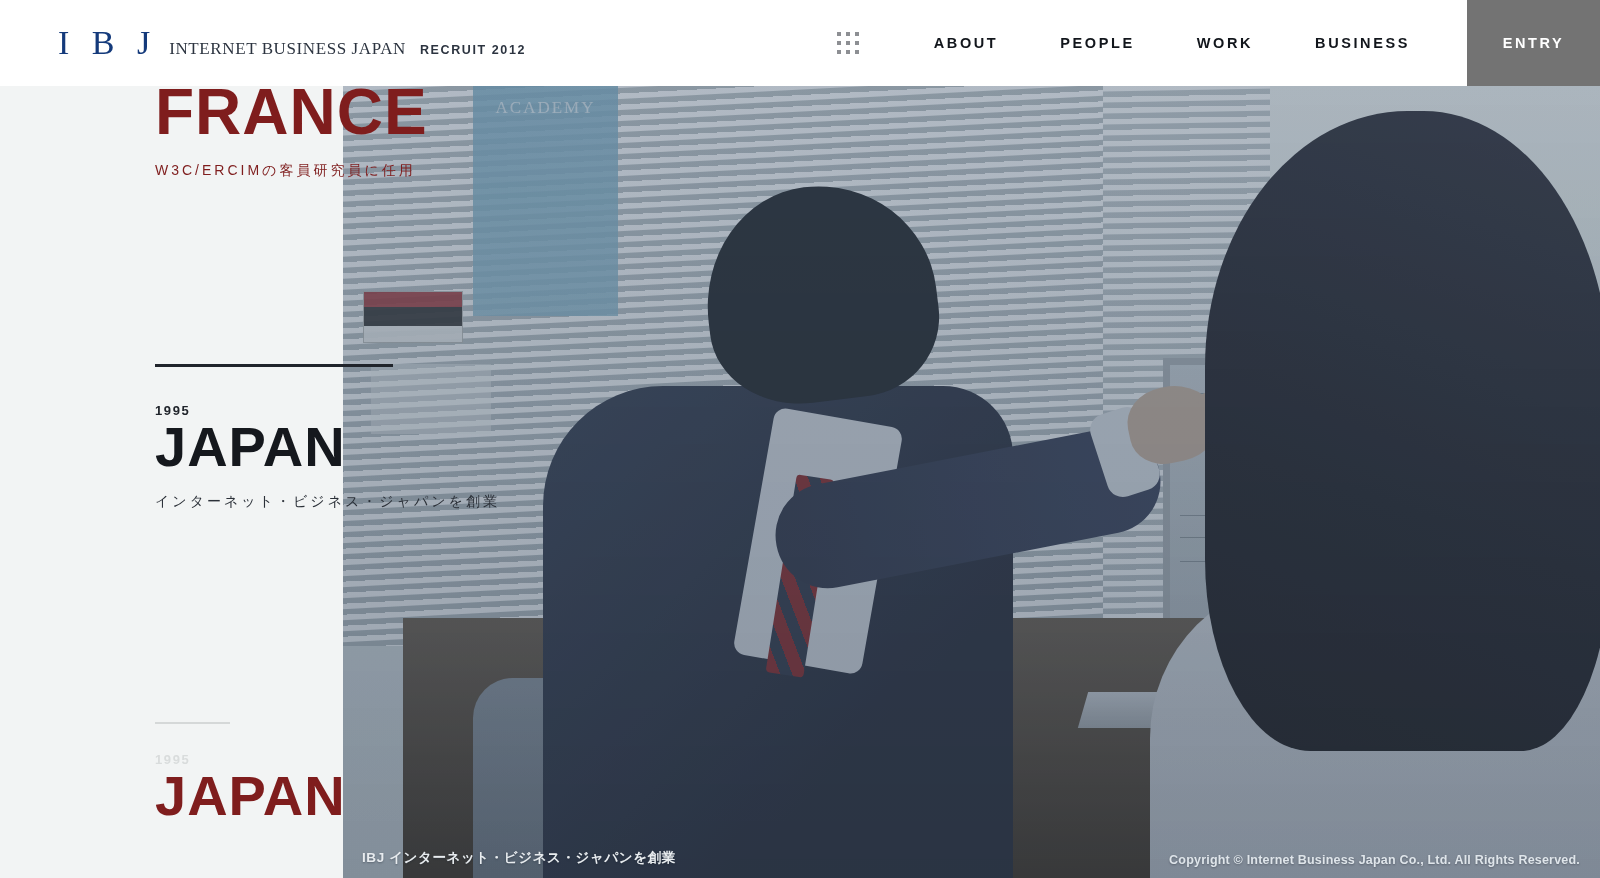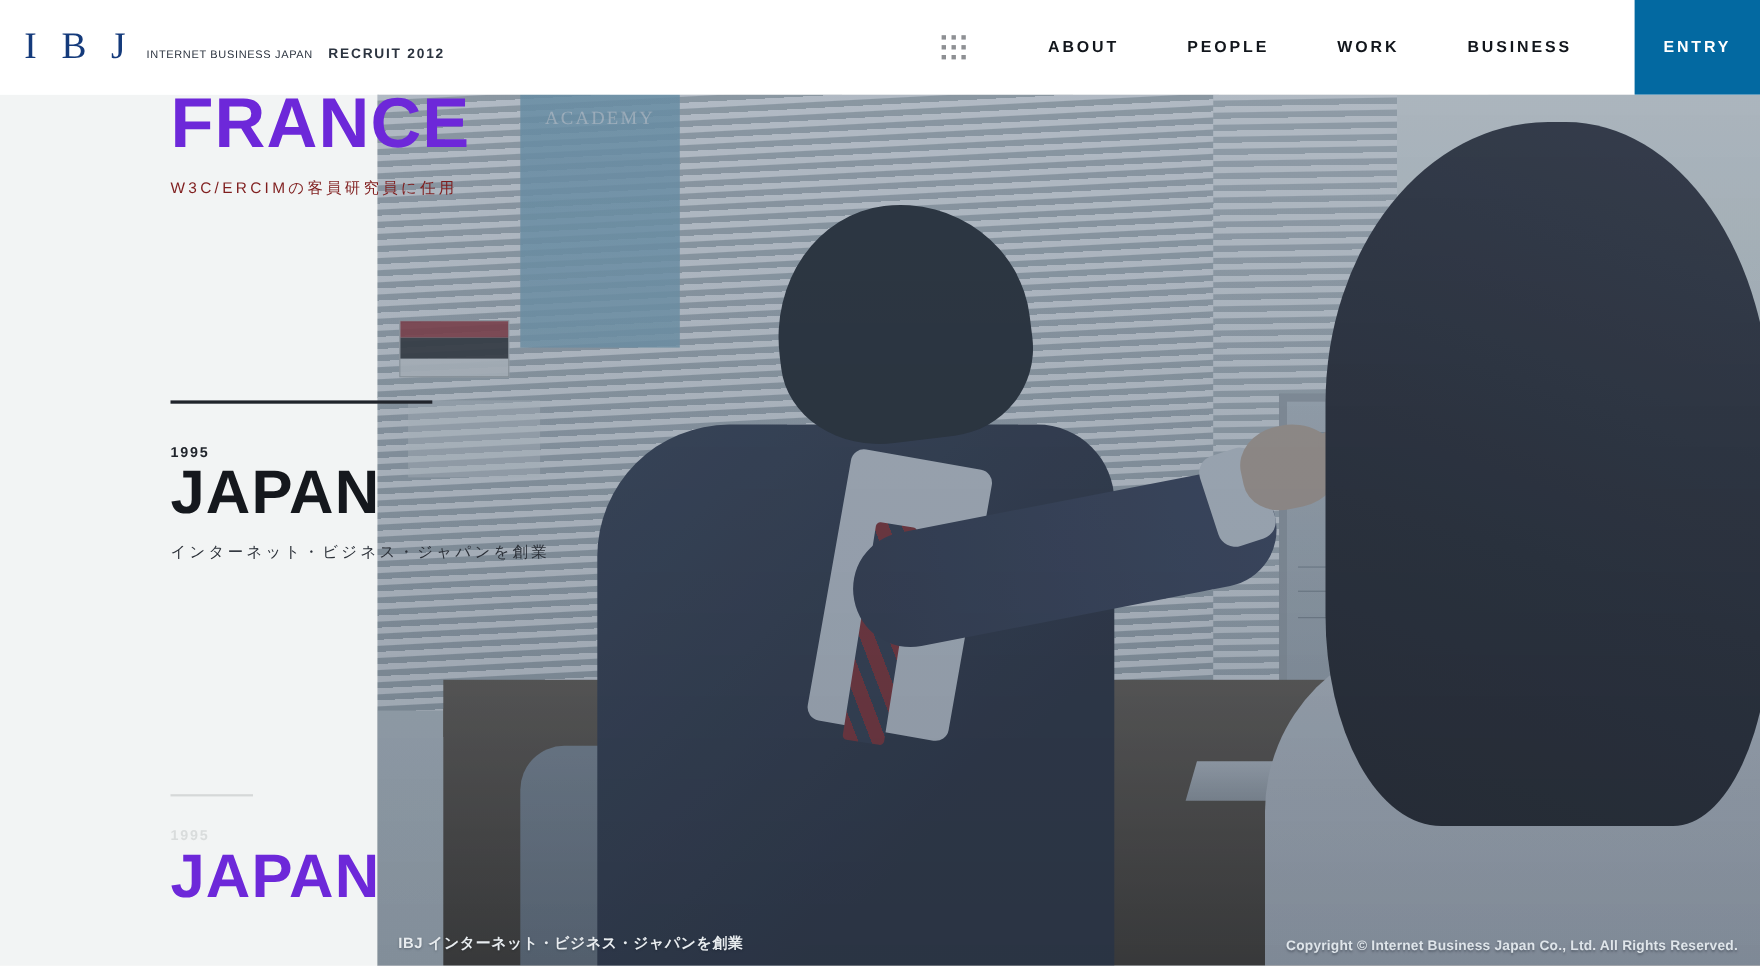--- a/index.html
+++ b/index.html
@@ -13,35 +13,36 @@
   
   .stage { position:relative; width:1600px; height:878px; }
 
   
   .navbar {
     position:absolute; top:0; left:0;
     width:1600px; height:86px;
     background:#ffffff;
     display:flex; align-items:center;
     z-index:40;
+    padding-left:36px;
   }
   .brand {
     display:flex; align-items:baseline;
     margin-left:22px;
   }
   .brand-mark {
     font-family:"Liberation Serif", serif;
     font-size:34px;
     letter-spacing:7px;
     color:#143a7b;
     line-height:1;
   }
   .brand-name {
-    font-family:Liberation Sans, sans-serif;
-    font-size:10px;
+    font-family:Liberation Serif, serif;
+    font-size:17px;
     letter-spacing:.6px;
     color:#2c3440;
     margin-left:12px;
   }
   .brand-recruit {
     font-size:12.5px;
     letter-spacing:1.6px;
     color:#2c3440;
     margin-left:14px;
     font-weight:600;
@@ -67,22 +68,22 @@
     font-size:14.5px;
     letter-spacing:2.6px;
     font-weight:700;
     color:#12161c;
     text-decoration:none;
     padding:0 31px;
     white-space:nowrap;
   }
 
   .entry-btn {
-    width:114px; height:86px;
-    background:#0369a1;
+    width:133px; height:86px;
+    background:#737373;
     color:#ffffff;
     display:flex; align-items:center; justify-content:center;
     font-size:14.5px; font-weight:700; letter-spacing:2.6px;
     margin-left:26px;
     cursor:pointer;
     text-decoration:none;
   }
 
   
   .photo {
@@ -307,21 +308,21 @@
   .tl-sub {
     font-size:14px; letter-spacing:3px; color:#2b3038;
     margin-top:16px;
   }
   .tl-rule {
     width:238px; height:3px; background:#20242b;
   }
 
   
   .tl-item.faded .tl-year { color:#d9dcdc; }
-  .tl-item.faded .tl-title { color:#6d28d9; }
+  .tl-item.faded .tl-title { color:#7f1d1d; }
   .tl-item.faded .tl-sub { color:#7f1d1d; }
   .tl-item.faded .tl-rule { background:#d5d8d8; width:75px; height:2px; }
 
   
   .item-prev { top:-7px; }
   .item-prev .tl-title { font-size:64px; margin-top:0; }
 
   
   .item-active { top:278px; }
   .item-active .tl-rule { margin-bottom:36px; }

